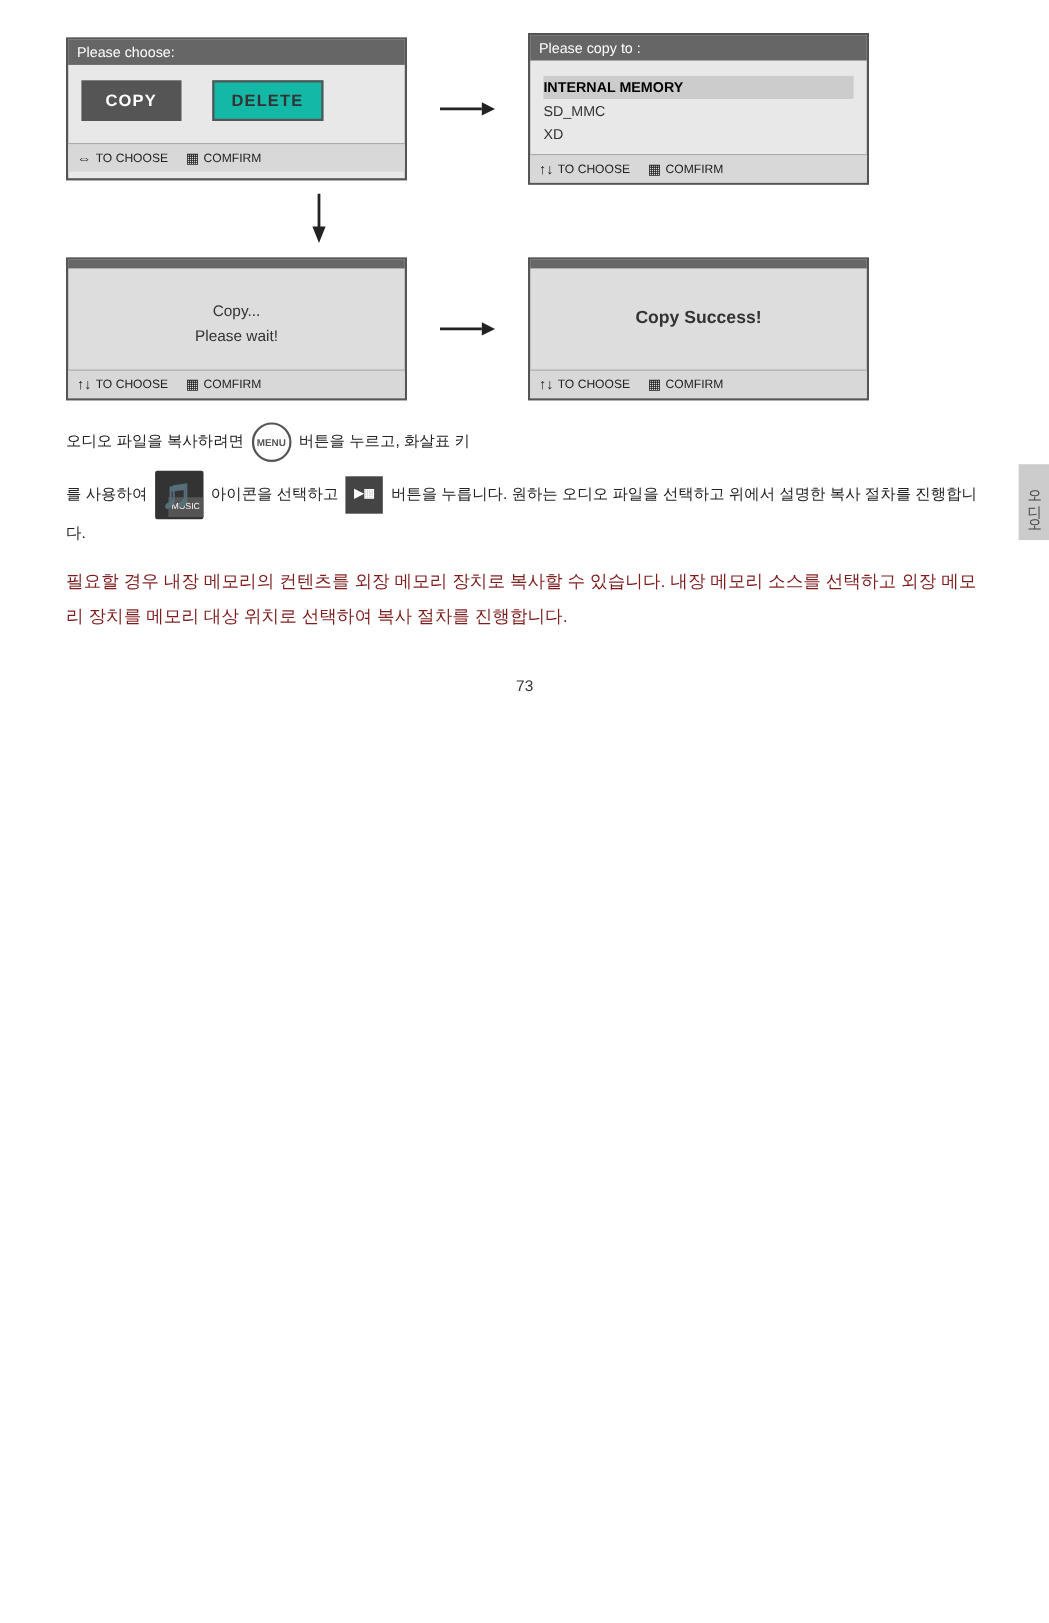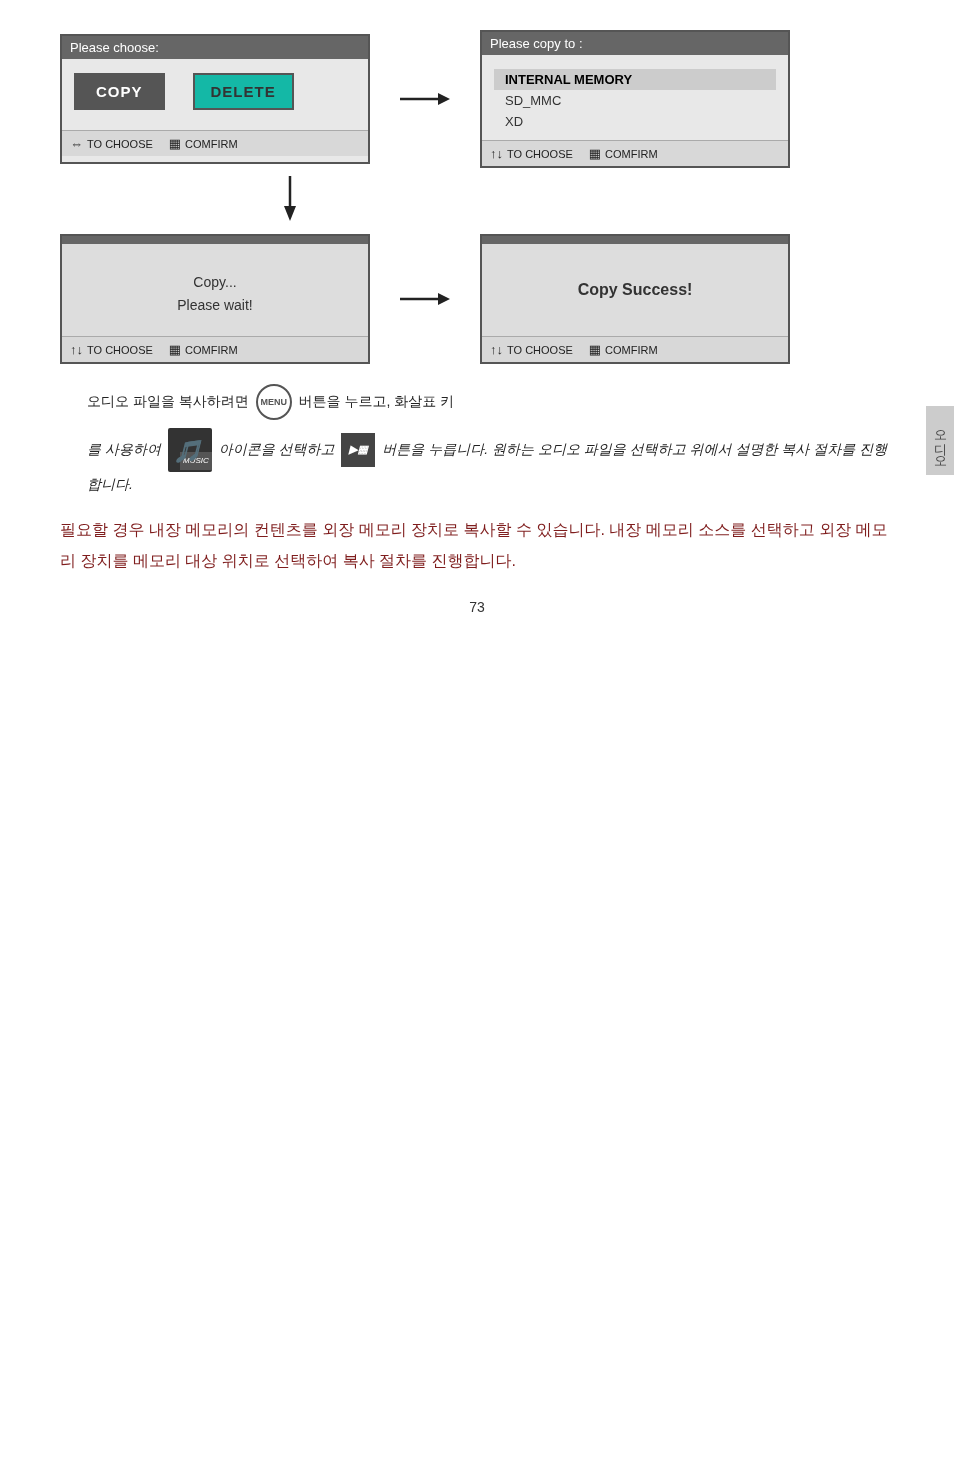--- a/index.html
+++ b/index.html
@@ -89,21 +89,21 @@
       font-size: 11px;
       color: #222;
     }
 
     .footer-icon {
       font-size: 13px;
     }
 
     
     .copy-to-item {
-      padding: 3px 11px;
+      padding: 3px 0;
       font-size: 13px;
       color: #333;
     }
 
     .copy-to-item.selected {
       background: #ccc;
       font-weight: bold;
       color: #000;
     }
 
@@ -165,21 +165,20 @@
     .rows-wrapper {
       position: relative;
     }
 
     
     .instruction-text {
       margin-top: 20px;
       font-size: 14px;
       line-height: 1.8;
       color: #222;
-      margin-left: 27px;
     }
 
     .inline-menu-btn {
       display: inline-flex;
       align-items: center;
       justify-content: center;
       width: 36px;
       height: 36px;
       border-radius: 50%;
       border: 2px solid #555;
@@ -238,21 +237,21 @@
       color: #444;
       font-family: serif;
       line-height: 1.4;
     }
 
     
     .page-number {
       text-align: center;
       font-size: 14px;
       color: #333;
-      margin-top: 23px;
+      margin-top: 39px;
       margin-bottom: 30px;
     }
   </style>
 </head>
 <body>
 
 <div class="page-container">
 
   <div class="rows-wrapper">
 
@@ -359,21 +358,21 @@
   </div>
 
   <div class="instruction-text">
     <p>
       <span>오디오 파일을 복사하려면</span>
       <span class="inline-menu-btn">
         <span>MENU</span>
       </span>
       <span>버튼을 누르고, 화살표 키</span>
     </p>
-    <p style="margin-top:8px;font-style:italic;">
+    <p style="margin-top:8px;">
       <span>를 사용하여</span>
       
       <span class="inline-music-icon">
         <span style="position:absolute;bottom:2px;right:0;background:#555;color:#fff;font-size:8px;padding:2px 3px;">MUSIC</span>
         <span style="position:absolute;top:4px;left:6px;font-size:22px;">🎵</span>
       </span>
       <span>아이콘을 선택하고</span>
       
       <span style="display:inline-flex;align-items:center;justify-content:center;width:34px;height:34px;background:#444;vertical-align:middle;margin:0 3px;">
         <span style="color:#fff;font-size:11px;font-weight:bold;">▶▦</span>

